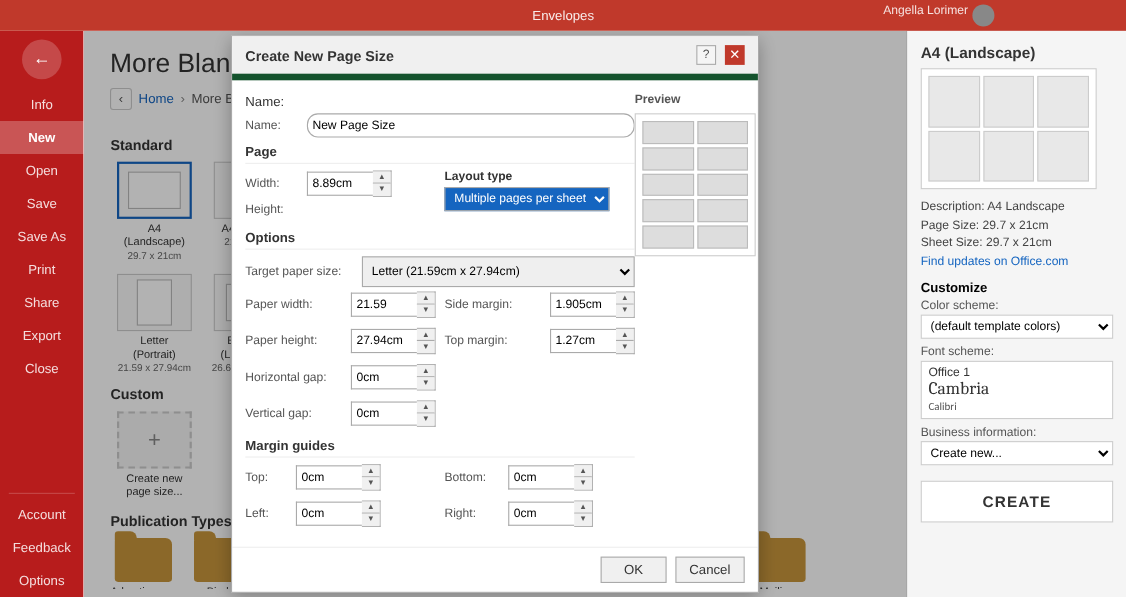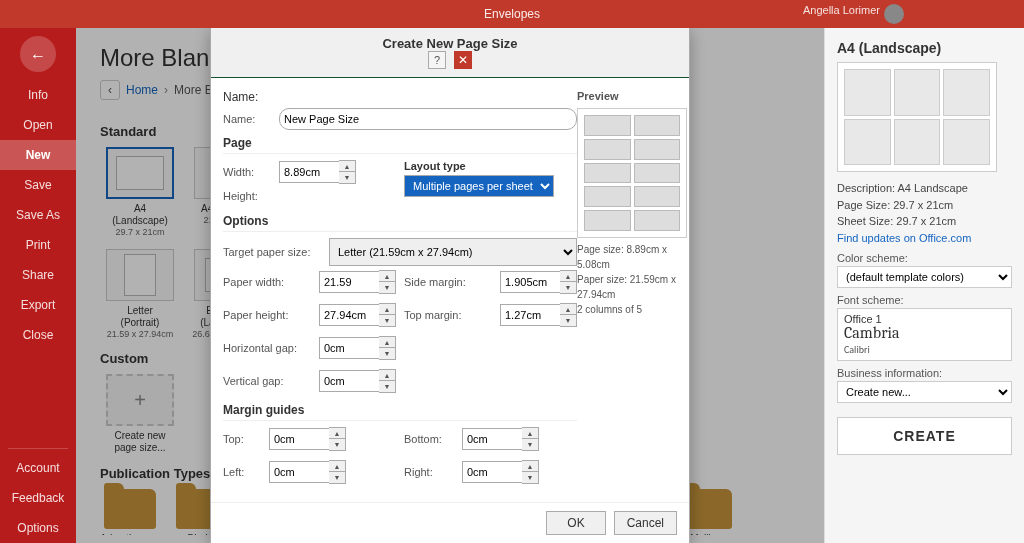--- a/index.html
+++ b/index.html
@@ -64,21 +64,21 @@
     .panel-select { width: 100%; font-size: 11px; padding: 2px 4px; border: 1px solid #ccc; background: white; margin-bottom: 6px; height: 22px; }
     .font-scheme-box { border: 1px solid #ccc; background: white; padding: 4px 6px; margin-bottom: 6px; }
     .font-scheme-name { font-size: 11px; color: #333; }
     .font-scheme-large { font-size: 16px; font-family: 'Cambria', Georgia, serif; color: #333; line-height: 1.1; }
     .font-scheme-small { font-size: 10px; font-family: 'Calibri', Arial, sans-serif; color: #555; }
     .create-btn { width: 100%; padding: 10px; background: white; border: 1px solid #ccc; font-size: 14px; font-weight: 600; letter-spacing: 1px; cursor: pointer; color: #333; margin-top: 8px; }
 
     
     .modal-overlay { position: absolute; top: 0; left: 0; right: 0; bottom: 0; background: rgba(0,0,0,0.3); display: flex; align-items: center; justify-content: center; z-index: 100; }
     .modal { width: 480px; background: white; border: 1px solid #aaa; box-shadow: 0 4px 16px rgba(0,0,0,0.3); }
-    .modal-titlebar { background: #f0f0f0; padding: 8px 12px; display: flex; align-items: center; justify-content: space-between; border-bottom: 1px solid #14532d; flex-direction: column; }
+    .modal-titlebar { background: #f0f0f0; padding: 8px 12px; display: flex; align-items: center; justify-content: space-between; border-bottom: 6px solid #14532d; }
     .modal-title { font-size: 13px; font-weight: 600; color: #333; }
     .modal-controls { display: flex; gap: 8px; align-items: center; }
     .modal-btn-q { width: 18px; height: 18px; border: 1px solid #aaa; background: #f5f5f5; display: flex; align-items: center; justify-content: center; font-size: 11px; cursor: pointer; color: #555; }
     .modal-btn-x { width: 18px; height: 18px; background: #c0392b; display: flex; align-items: center; justify-content: center; font-size: 12px; cursor: pointer; color: white; }
     .modal-body { padding: 12px; display: flex; gap: 0; }
     .modal-left { flex: 1; }
     .modal-right { width: 130px; }
     .form-section-title { font-size: 12px; font-weight: 600; color: #333; margin-bottom: 6px; border-bottom: 1px solid #eee; padding-bottom: 3px; }
     .form-row { display: flex; align-items: center; margin-bottom: 6px; gap: 6px; }
     .form-label { font-size: 11px; color: #555; width: 50px; flex-shrink: 0; }
@@ -119,25 +119,25 @@
 
 <div class="main-layout">
 
   <div class="sidebar">
     <div class="sidebar-back-btn">
       <span>←</span>
     </div>
     <div class="sidebar-item">
       <span>Info</span>
     </div>
-    <div class="sidebar-item">
-      <span>Open</span>
-    </div>
     <div class="sidebar-item active">
       <span>New</span>
+    </div>
+    <div class="sidebar-item">
+      <span>Open</span>
     </div>
     <div class="sidebar-item">
       <span>Save</span>
     </div>
     <div class="sidebar-item">
       <span>Save As</span>
     </div>
     <div class="sidebar-item">
       <span>Print</span>
     </div>
@@ -461,25 +461,20 @@
               <div style="background:#ddd;border:1px solid #bbb;"></div>
               <div style="background:#ddd;border:1px solid #bbb;"></div>
               <div style="background:#ddd;border:1px solid #bbb;"></div>
               <div style="background:#ddd;border:1px solid #bbb;"></div>
               <div style="background:#ddd;border:1px solid #bbb;"></div>
               <div style="background:#ddd;border:1px solid #bbb;"></div>
               <div style="background:#ddd;border:1px solid #bbb;"></div>
               <div style="background:#ddd;border:1px solid #bbb;"></div>
               <div style="background:#ddd;border:1px solid #bbb;"></div>
             </div>
-            <div class="info-text">
-              <span>Page size: 8.89cm x 5.08cm</span><br>
-              <span>Paper size: 21.59cm x 27.94cm</span><br>
-              <span>2 columns of 5</span>
-            </div>
           </div>
         </div>
         <div class="modal-footer">
           <button class="modal-ok-btn">OK</button>
           <button class="modal-cancel-btn">Cancel</button>
         </div>
       </div>
     </div>
   </div>
 
@@ -492,20 +487,21 @@
       <div class="panel-preview-cell"></div>
       <div class="panel-preview-cell"></div>
       <div class="panel-preview-cell"></div>
     </div>
     <div class="panel-info">
       <div>Description: A4 Landscape</div>
       <div>Page Size: 29.7 x 21cm</div>
       <div>Sheet Size: 29.7 x 21cm</div>
       <a>Find updates on Office.com</a>
     </div>
+    <div class="customize-title">Customize</div>
     <div class="panel-label">Color scheme:</div>
     <select class="panel-select">
       <option>(default template colors)</option>
     </select>
     <div class="panel-label">Font scheme:</div>
     <div class="font-scheme-box">
       <div class="font-scheme-name">Office 1</div>
       <div class="font-scheme-large">Cambria</div>
       <div class="font-scheme-small">Calibri</div>
     </div>

